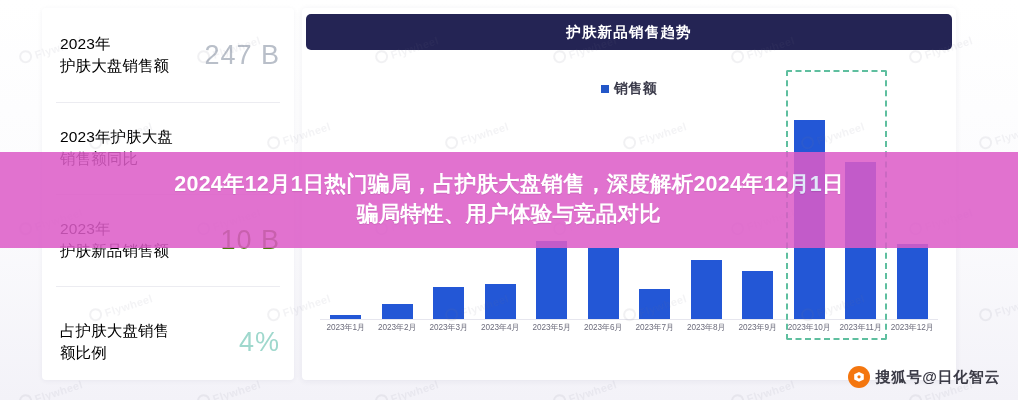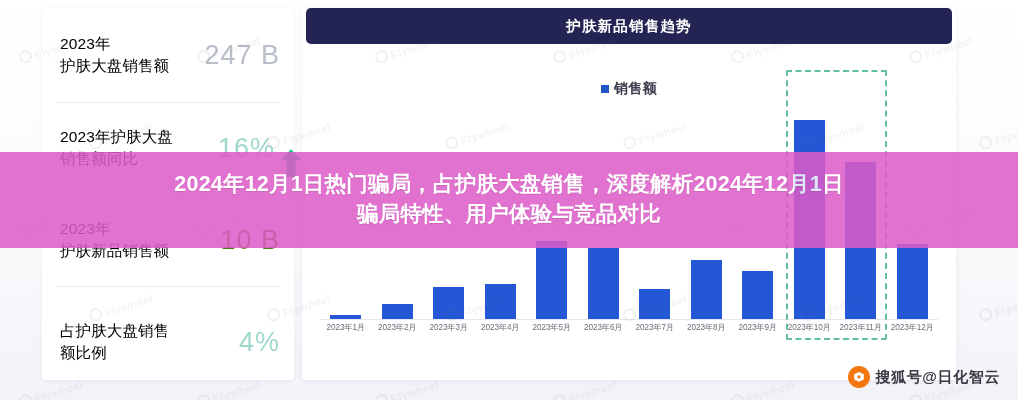--- a/index.html
+++ b/index.html
@@ -81,21 +81,21 @@
   
   .chart-panel{
     position:absolute;left:302px;top:8px;width:654px;height:372px;
     background:#ffffff;
     border-radius:4px;
     box-shadow:0 1px 6px rgba(40,40,80,.07);
     z-index:2;
     overflow:hidden;
   }
   .chart-title-bar{
-    position:absolute;left:4px;top:0;width:646px;height:36px;
+    position:absolute;left:4px;top:6px;width:646px;height:36px;
     background:#242454;
     border-radius:5px;
     display:flex;align-items:center;justify-content:center;
   }
   .chart-title{
     color:#ffffff;font-size:14.5px;font-weight:700;letter-spacing:1.2px;
   }
   .legend{
     position:absolute;left:0;right:0;top:72px;
     display:flex;align-items:center;justify-content:center;gap:5px;
@@ -226,28 +226,20 @@
         <div class="stat-label">2023年
 护肤大盘销售额</div>
         <div class="stat-value" style="color: rgb(185, 191, 201);">
           <span>247 B</span>
         </div>
       </div>
       <div class="stat-sep" style="top: 94px;"></div>
       <div class="stat-row" style="top: 94px; height: 92px; gap: 44px;">
         <div class="stat-label">2023年护肤大盘
 销售额同比</div>
-        <div class="stat-value teal" style="color: rgb(159, 216, 205);">
-          <span>16%</span>
-          <span class="arrow-up">
-            <svg width="22" height="30" viewBox="0 0 22 30">
-              <path d="M11 1 L21 12 L15.5 12 L15.5 29 L6.5 29 L6.5 12 L1 12 Z" fill="#17c98a"></path>
-            </svg>
-          </span>
-        </div>
       </div>
       <div class="stat-sep" style="top: 186px;"></div>
       <div class="stat-row" style="top: 186px; height: 92px;">
         <div class="stat-label">2023年
 护肤新品销售额</div>
         <div class="stat-value" style="color: #4d7c0f;">
           <span>10 B</span>
         </div>
       </div>
       <div class="stat-sep" style="top: 278px;"></div>

